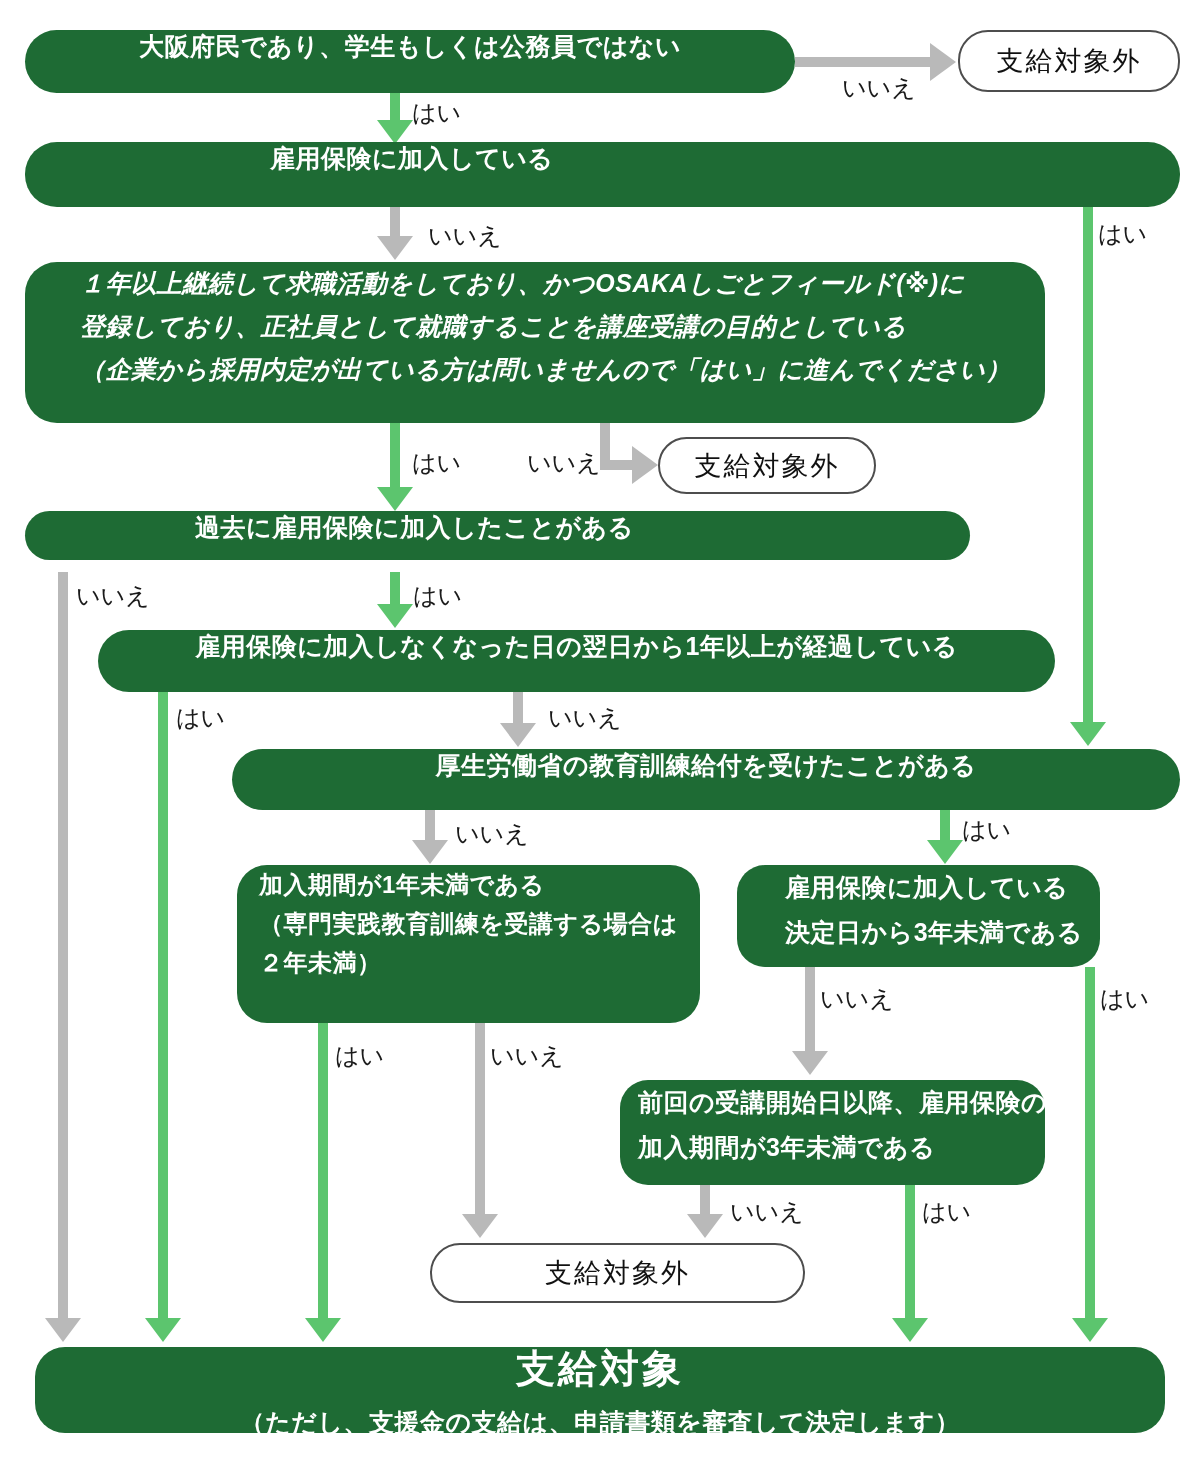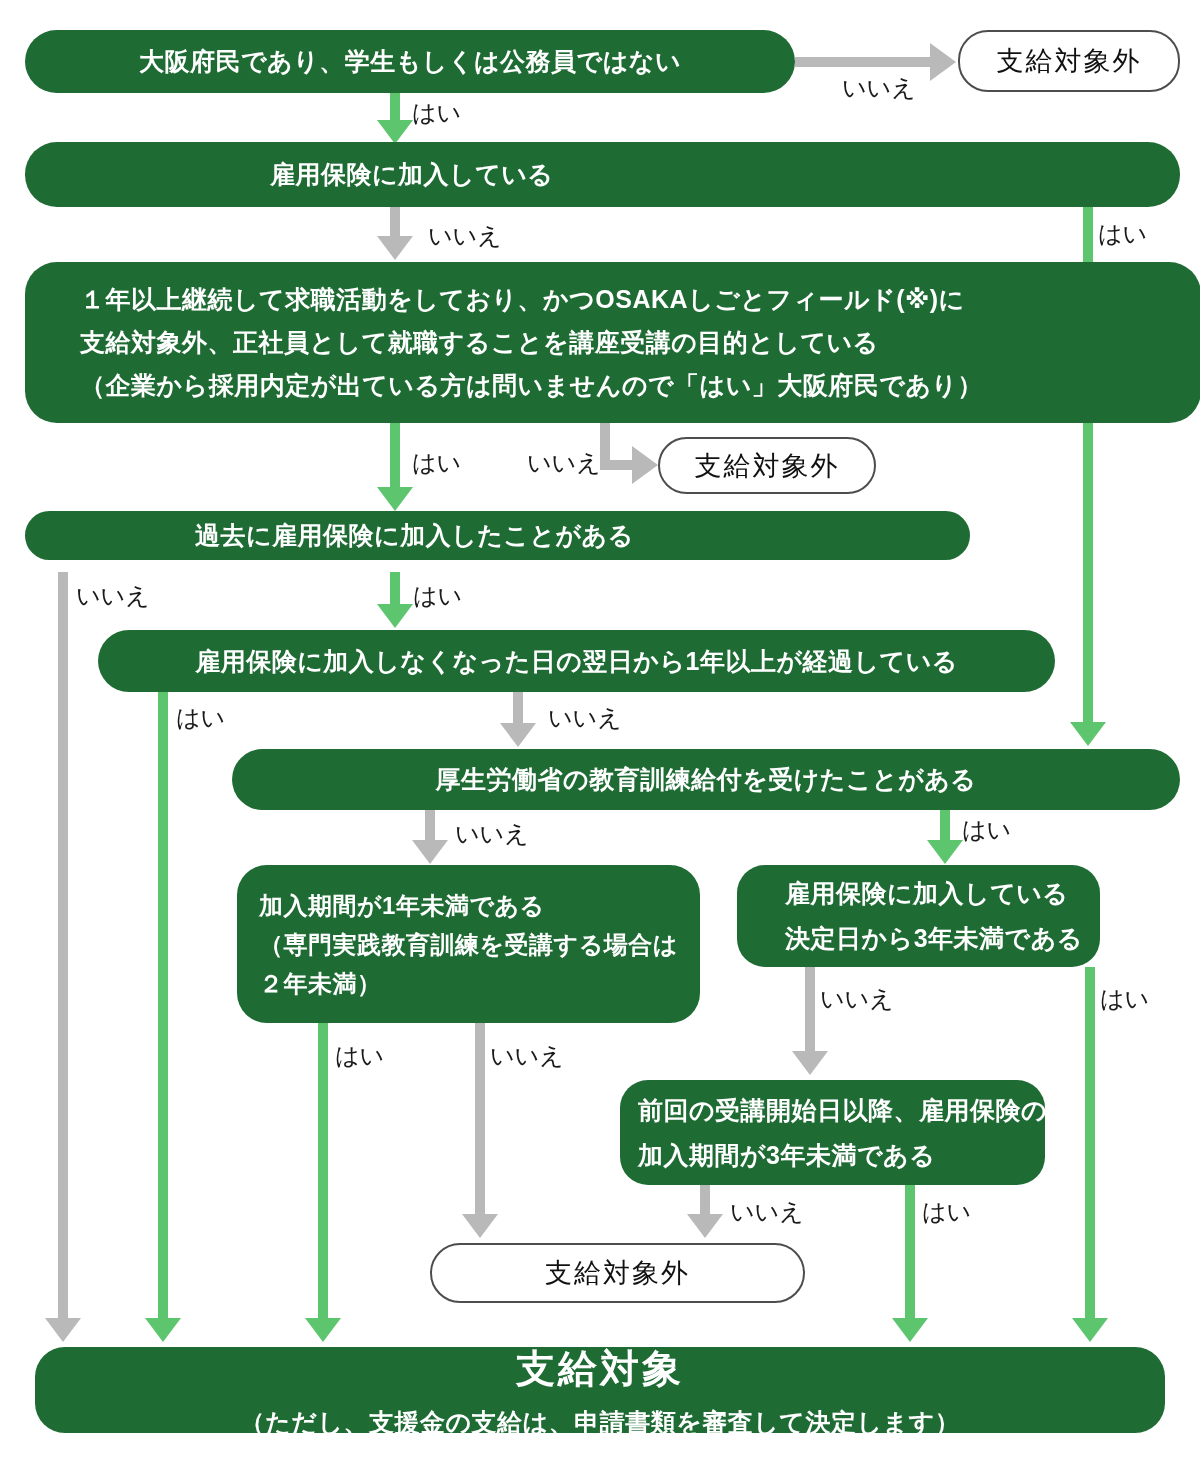--- a/index.html
+++ b/index.html
@@ -9,21 +9,21 @@
     --ink:#1a1a1a;
   }
   html,body{margin:0;padding:0;background:#ffffff;}
   body{font-family:"Liberation Sans","DejaVu Sans",sans-serif;}
   .canvas{position:relative;width:1200px;height:1457px;background:#ffffff;overflow:hidden;}
 
   
   .box{
     position:absolute;background:var(--green);color:#ffffff;
     font-weight:700;border-radius:32px;
-    display:flex;flex-direction:column;justify-content:center;
+    display:flex;flex-direction:column;
     box-sizing:border-box;font-size:25px;letter-spacing:0.5px;
   }
   .box .ln{white-space:nowrap;}
   .center{align-items:center;text-align:center;}
 
   
   .terminal{
     position:absolute;background:#ffffff;border:2px solid #4d4d4d;border-radius:30px;
     display:flex;align-items:center;justify-content:center;
     color:#111111;font-size:27px;font-weight:500;letter-spacing:2px;box-sizing:border-box;
@@ -87,24 +87,24 @@
     <div class="head-down kh" style="left:377px;top:236px;"></div>
   </div>
   <div class="lbl" style="left:428px;top:220px;">いいえ</div>
 
   <div>
     <div class="vshaft g" style="left:1083px;top:207px;height:516px;"></div>
     <div class="head-down" style="left:1070px;top:722px;"></div>
   </div>
   <div class="lbl" style="left:1098px;top:218px;">はい</div>
 
-  <div class="box" style="left:25px;top:262px;width:1176px;height:161px;padding-left:55px;line-height:43px;">
+  <div class="box" style="left:25px;top:262px;width:1020px;height:161px;padding-left:55px;line-height:43px;font-style:italic;">
     <div class="ln">１年以上継続して求職活動をしており、かつOSAKAしごとフィールド(※)に</div>
-    <div class="ln">支給対象外、正社員として就職することを講座受講の目的としている</div>
-    <div class="ln">（企業から採用内定が出ている方は問いませんので「はい」大阪府民であり）</div>
+    <div class="ln">登録しており、正社員として就職することを講座受講の目的としている</div>
+    <div class="ln">（企業から採用内定が出ている方は問いませんので「はい」に進んでください）</div>
   </div>
 
   <div>
     <div class="vshaft g" style="left:390px;top:423px;height:65px;"></div>
     <div class="head-down" style="left:377px;top:487px;"></div>
   </div>
   <div class="lbl" style="left:412px;top:447px;">はい</div>
 
   <div>
     <div class="vshaft k" style="left:600px;top:423px;height:47px;"></div>

